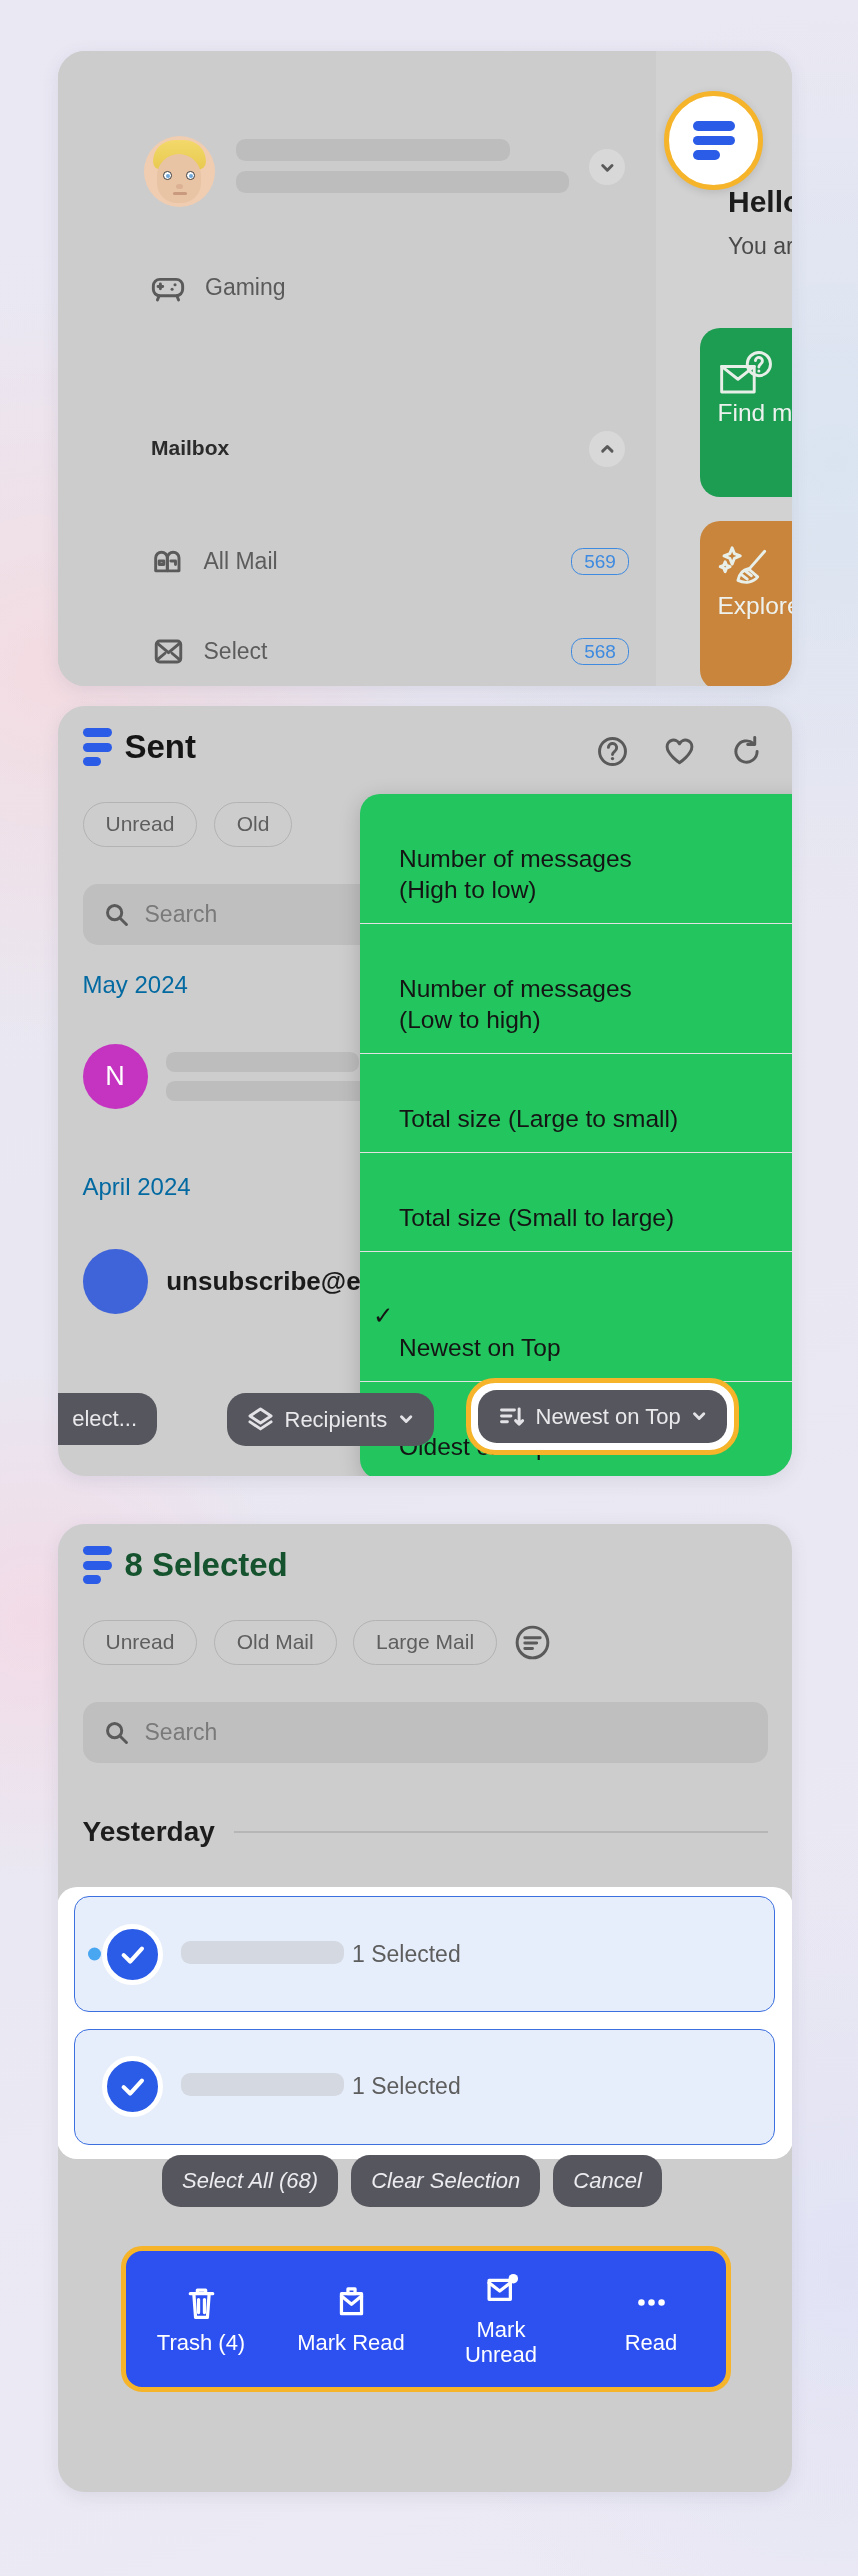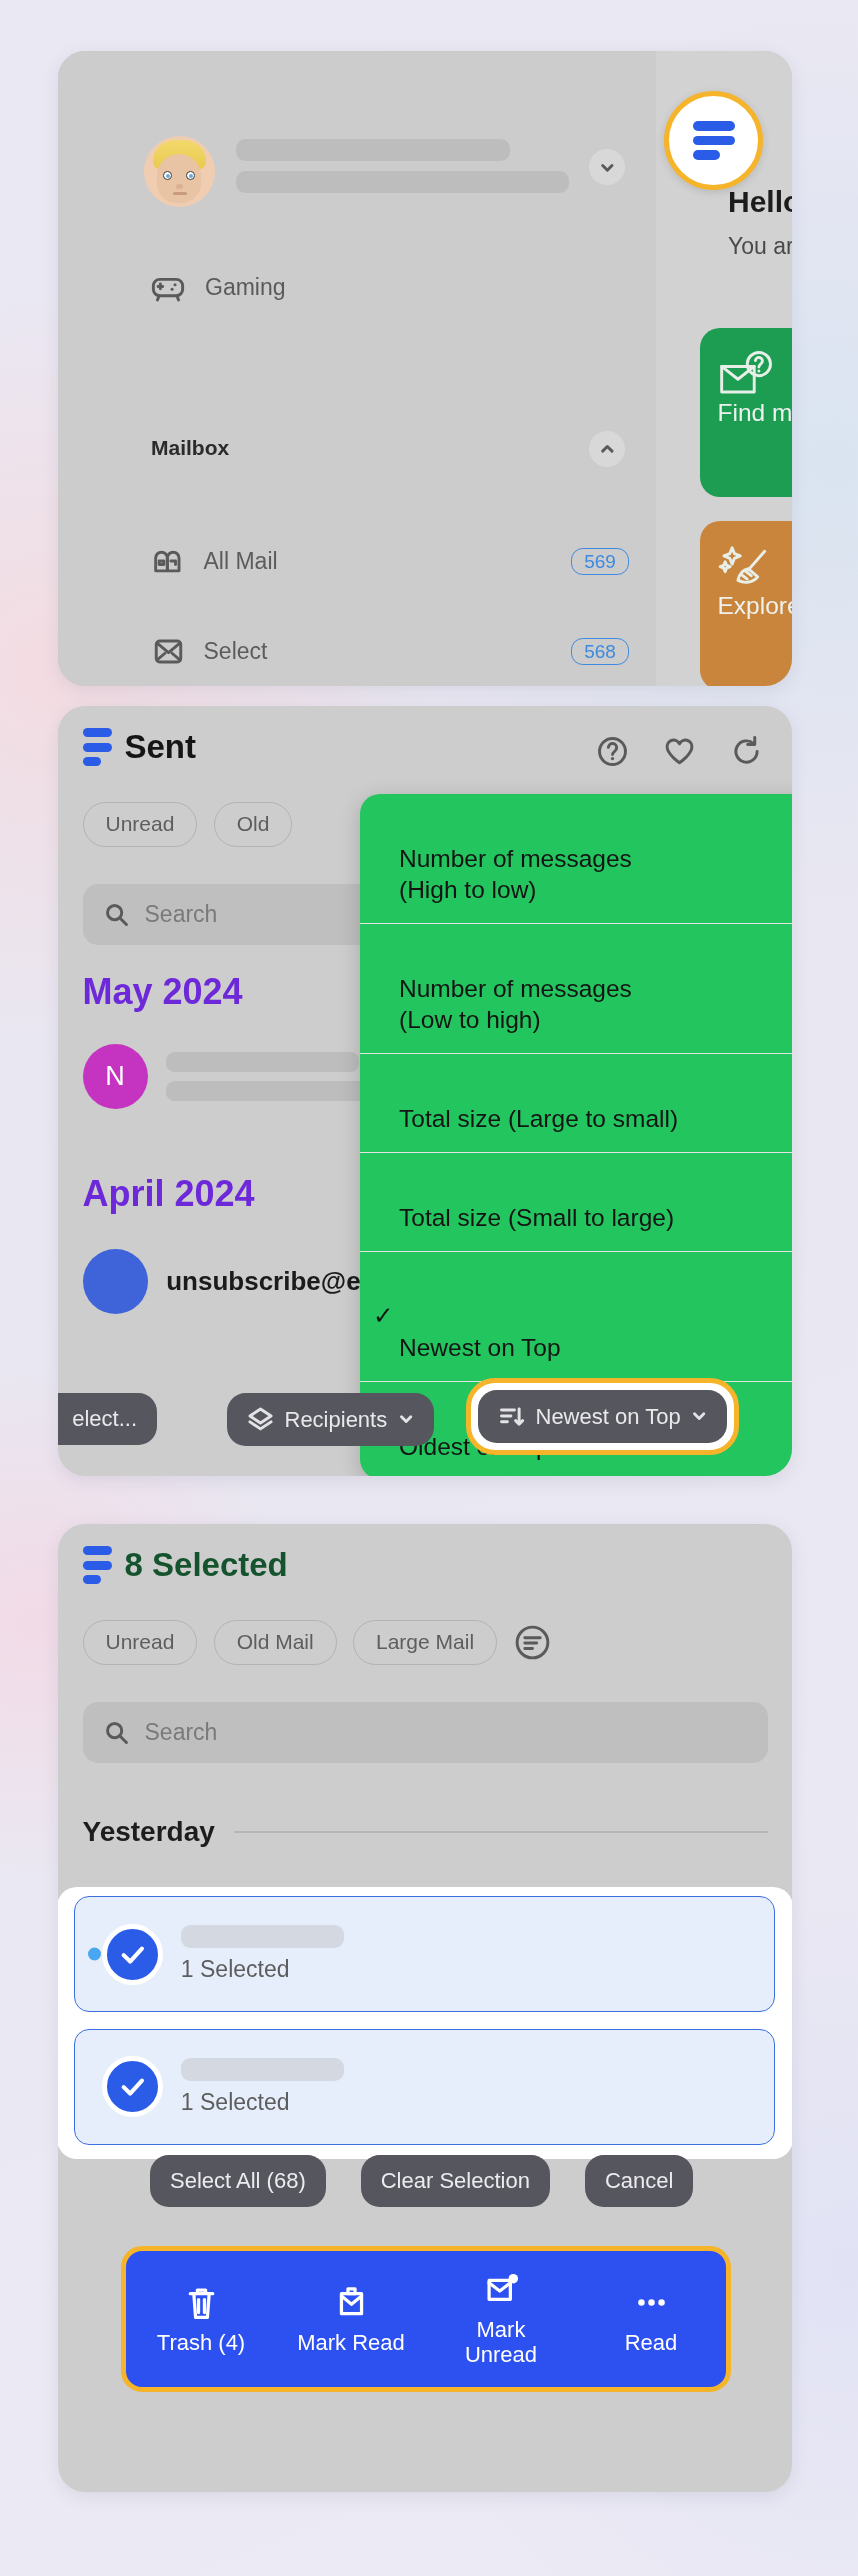--- a/index.html
+++ b/index.html
@@ -142,21 +142,21 @@
   .searchbar {
     position: absolute; left: 24.5px; width: 685px; height: 61px;
     background: #bfbfbf; border-radius: 15px; display: flex; align-items: center;
     padding-left: 21px; gap: 15px;
   }
   .searchbar .sic { width: 26px; height: 26px; flex: none; }
   .searchbar .stxt { font-size: 23px; color: #7a7a7a; }
   #p2-search { top: 178px; }
 
   .month-head {
-    position: absolute; left: 24.5px; font-size: 36px; font-weight: bold; color: #6d28d9;
+    position: absolute; left: 24.5px; font-size: 24px; font-weight: normal; color: #0369a1;
   }
   #p2-may { top: 265px; }
   #p2-april { top: 467px; }
 
   .p2-listrow { position: absolute; left: 24.5px; display: flex; align-items: center; }
   #p2-row1 { top: 338px; }
   .av-circle {
     width: 65px; height: 65px; border-radius: 50%; background: #c434c0;
     color: #fff; font-size: 27px; display: flex; align-items: center; justify-content: center;
     margin-right: 18.7px; flex: none;
@@ -229,26 +229,26 @@
   .unread-dot {
     position: absolute; left: 13px; top: 50%; transform: translateY(-50%);
     width: 13px; height: 13px; border-radius: 50%; background: #49a6f0;
   }
   .check-circle {
     width: 61px; height: 61px; border-radius: 50%; background: #2b5ce8;
     border: 5.3px solid #ffffff; display: flex; align-items: center; justify-content: center;
     margin-right: 17.5px; flex: none;
   }
   .check-circle svg { width: 33px; height: 33px; }
-  .sel-body { display: flex; flex-direction: column; gap: 8.2px; }
+  .sel-body { display: flex; gap: 8.2px; }
   .sel-body .skel2 { background: #d4d8e0; border-radius: 9.3px; height: 23px; width: 163px; }
   .sel-body .sel-txt { font-size: 23px; color: #5d5d5d; }
 
   #p3-actions {
-    position: absolute; left: 92px; top: 631px; display: flex; gap: 35px; z-index: 7;
+    position: absolute; left: 104px; top: 631px; display: flex; gap: 13px; z-index: 7; font-style: italic;
   }
   .act-pill {
     background: #56565e; color: #ececf0; border-radius: 18.7px;
     font-size: 22px; padding: 13px 20px; white-space: nowrap;
   }
 
   #p3-toolbar-wrap {
     position: absolute; left: 63px; top: 722px; width: 610px; height: 146px;
     border: 5.3px solid #f5b42a; border-radius: 21px; background: #2d51f0; z-index: 8;
     display: flex; align-items: center;

